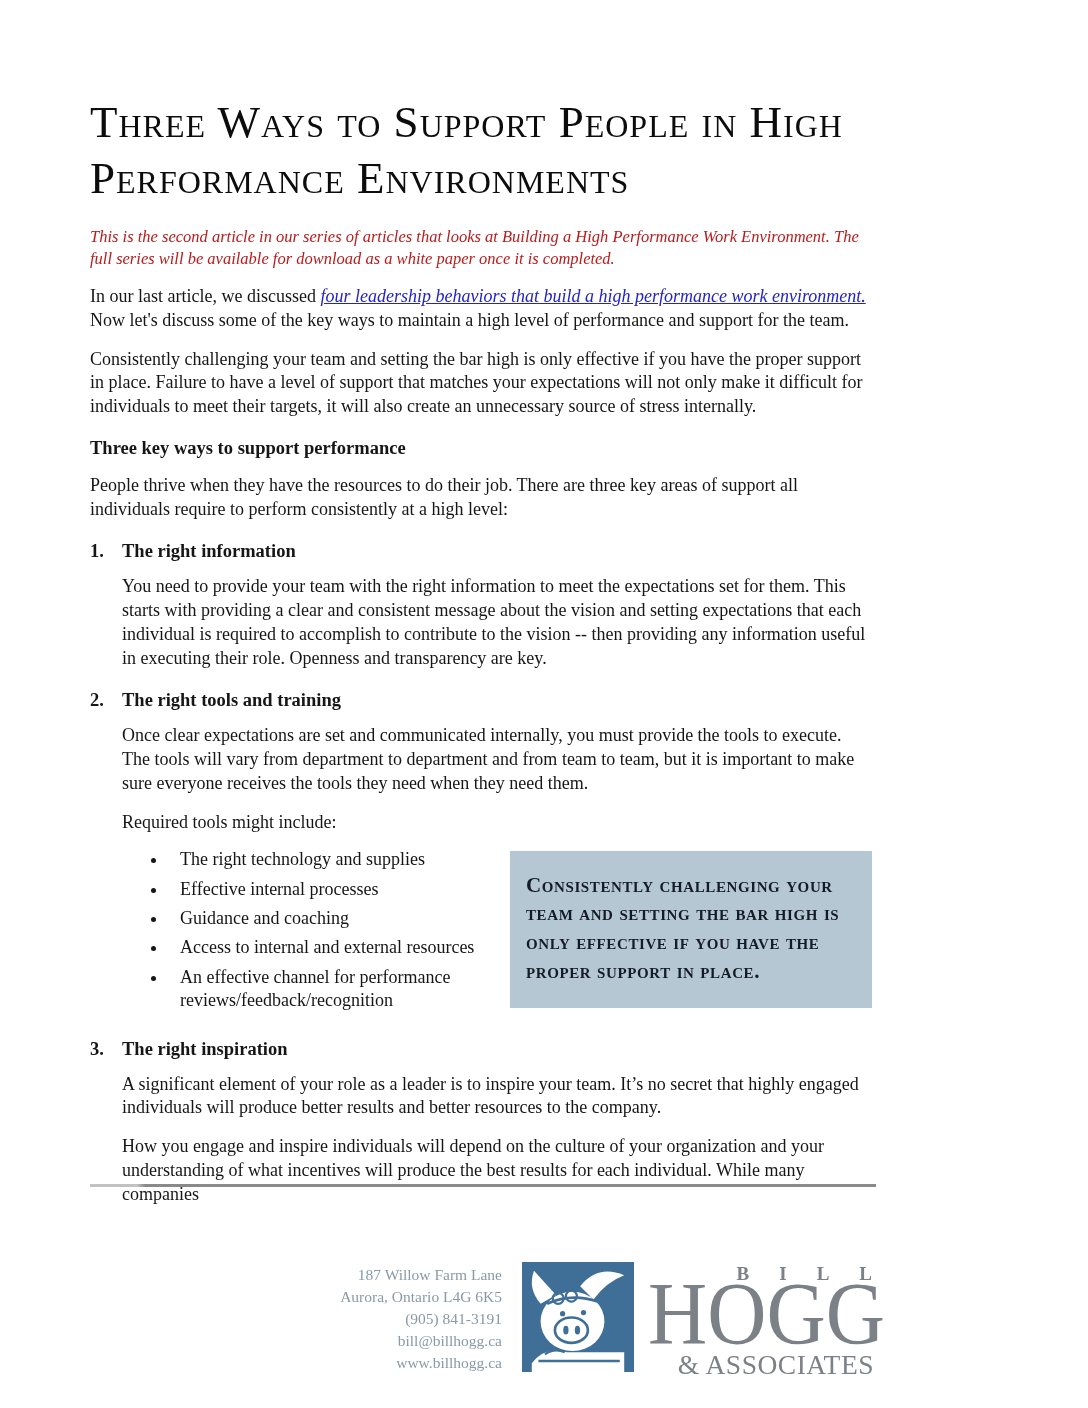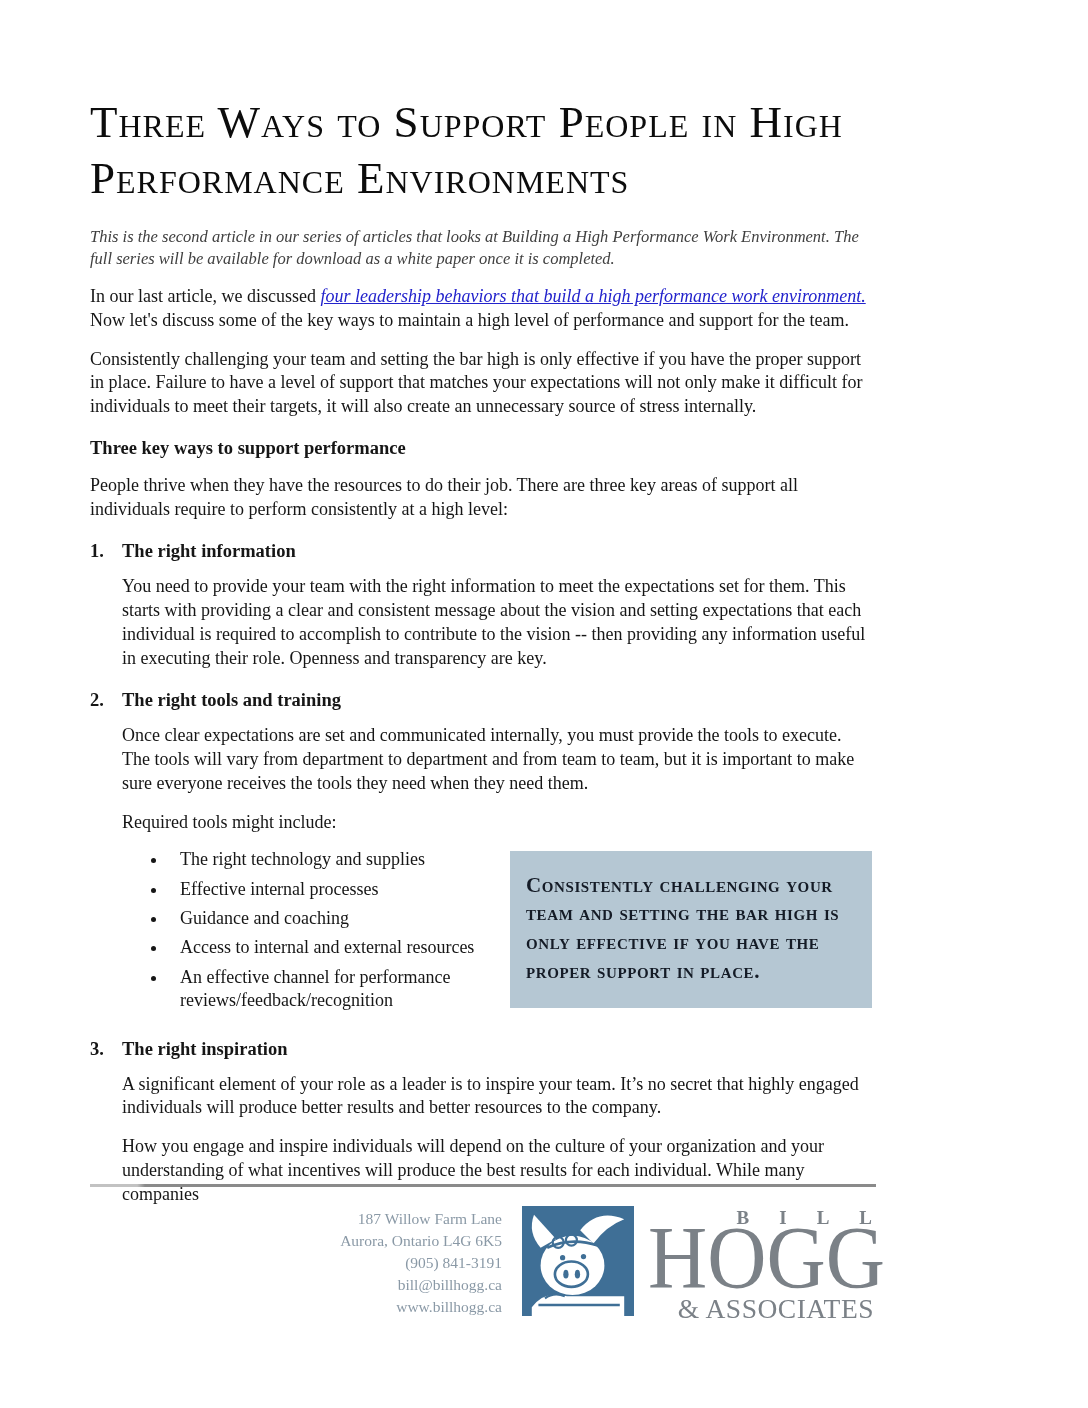--- a/index.html
+++ b/index.html
@@ -30,21 +30,21 @@
     font-variant: small-caps;
     letter-spacing: 0.5px;
     color: #111;
   }
   
   .note {
     margin-top: 19px;
     font-style: italic;
     font-size: 16.5px;
     line-height: 1.35;
-    color: #404040;
+    color: #b91c1c;
   }
   p.body {
     margin-top: 15px;
     font-size: 18px;
     line-height: 1.32;
   }
   a.inline-link {
     color: #2323cc;
     font-style: italic;
     text-decoration: underline;
@@ -86,21 +86,21 @@
   }
   
   .footer-rule {
     position: absolute;
     left: 90px; right: 88px; top: 1184px;
     height: 3px;
     background: linear-gradient(to right, #c2c2c2 0%, #c2c2c2 6%, #8a8a8a 7%, #8a8a8a 100%);
   }
   .footer {
     position: absolute;
-    left: 90px; right: 90px; top: 1200px;
+    left: 90px; right: 90px; top: 1256px;
     display: flex;
     justify-content: flex-end;
     align-items: flex-start;
   }
   .contact {
     text-align: right;
     font-size: 15.5px;
     line-height: 1.42;
     color: #8a99a6;
     padding-top: 8px;

